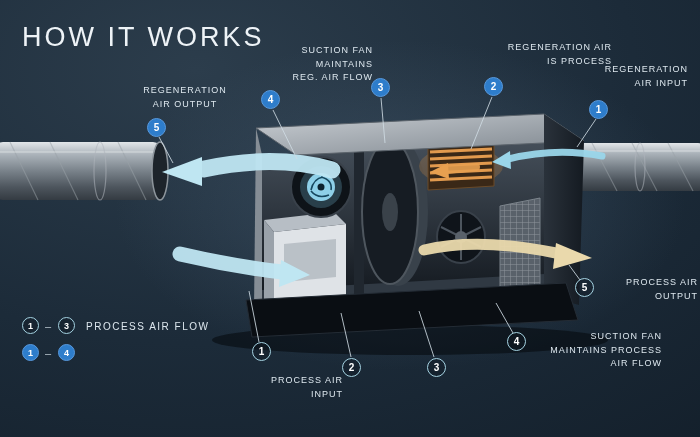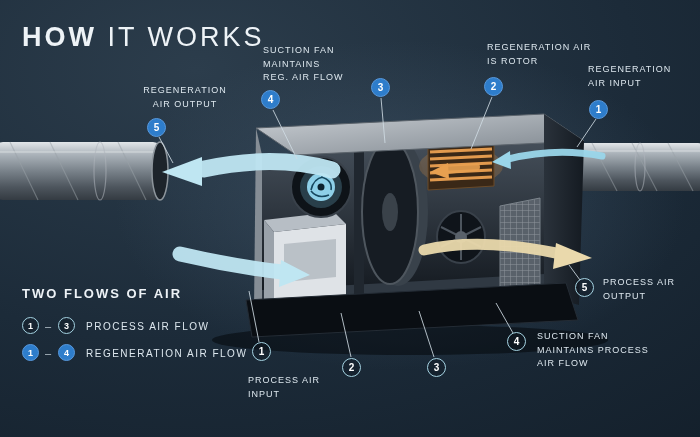--- a/index.html
+++ b/index.html
@@ -2,25 +2,25 @@
 <html><head>
 <meta charset="utf-8">
 <style>
   * { margin:0; padding:0; box-sizing:border-box; }
   html,body { background:#0d141c; font-family:"Liberation Sans", sans-serif; }
   .stage { position:relative; width:700px; height:437px; overflow:hidden;
     background: radial-gradient(130% 130% at 28% 16%, #2c3d4c 0%, #1c2b39 48%, #111c27 100%); }
   .stage svg { position:absolute; left:0; top:0; }
 
   .title { position:absolute; left:22px; top:22px; color:#eef3f7; font-size:27px; letter-spacing:3px; }
-  .title .w1 { font-weight:700; }
+  .title .w1 { font-weight:400; }
   .title .w2 { font-weight:300;margin-top:48px; }
 
   .callout-label { position:absolute; color:#dde7ee; font-size:9px; font-weight:500;
-    letter-spacing:1px; line-height:1.5; white-space:pre-line; }
+    letter-spacing:1px; line-height:1.5; white-space:pre-line;text-align:right; }
   .center { text-align:center; }
 
   .num { position:absolute; width:19px; height:19px; border-radius:50%;
     display:flex; align-items:center; justify-content:center;
     color:#ffffff; font-size:10px; font-weight:700; }
   .num.filled { background:#2e7dcb; border:1px solid #5899dd; }
   .num.outline { background:rgba(13,23,33,0.35); border:1.5px solid #a5d3e2; }
 
   .legend-title { position:absolute; color:#edf2f6; font-size:13px; font-weight:600; letter-spacing:2px; }
   .legend-num { width:17px; height:17px; font-size:9px; }
@@ -191,21 +191,21 @@
   <div class="num filled" style="left:147px;top:118px">5</div>
 
   <div class="callout-label" style="left:263px;top:44px;width:110px">SUCTION FAN
 MAINTAINS
 REG. AIR FLOW</div>
   <div class="num filled" style="left:261px;top:90px">4</div>
 
   <div class="num filled" style="left:371px;top:78px">3</div>
 
   <div class="callout-label" style="left:487px;top:41px;width:125px">REGENERATION AIR
-IS ROTOR</div>
+IS PROCESS</div>
   <div class="num filled" style="left:484px;top:77px">2</div>
 
   <div class="callout-label" style="left:588px;top:63px;width:100px">REGENERATION
 AIR INPUT</div>
   <div class="num filled" style="left:589px;top:100px">1</div>
 
   <div class="num outline" style="left:252px;top:342px">1</div>
   <div class="callout-label" style="left:248px;top:374px;width:95px">PROCESS AIR
 INPUT</div>
 
@@ -215,25 +215,23 @@
 
   <div class="num outline" style="left:507px;top:332px">4</div>
   <div class="callout-label" style="left:537px;top:330px;width:125px">SUCTION FAN
 MAINTAINS PROCESS
 AIR FLOW</div>
 
   <div class="num outline" style="left:575px;top:278px">5</div>
   <div class="callout-label" style="left:603px;top:276px;width:95px">PROCESS AIR
 OUTPUT</div>
 
-  <div class="legend-title" style="left:22px;top:286px">TWO FLOWS OF AIR</div>
 
   <div class="num outline legend-num" style="left:22px;top:317px">1</div>
   <div class="dash" style="left:45px;top:320px">–</div>
   <div class="num outline legend-num" style="left:58px;top:317px">3</div>
   <div class="legend-row-label" style="left:86px;top:321px">PROCESS AIR FLOW</div>
 
   <div class="num filled legend-num" style="left:22px;top:344px">1</div>
   <div class="dash" style="left:45px;top:347px">–</div>
   <div class="num filled legend-num" style="left:58px;top:344px">4</div>
-  <div class="legend-row-label" style="left:86px;top:348px">REGENERATION AIR FLOW</div>
 
 </div>
 
 </body></html>

